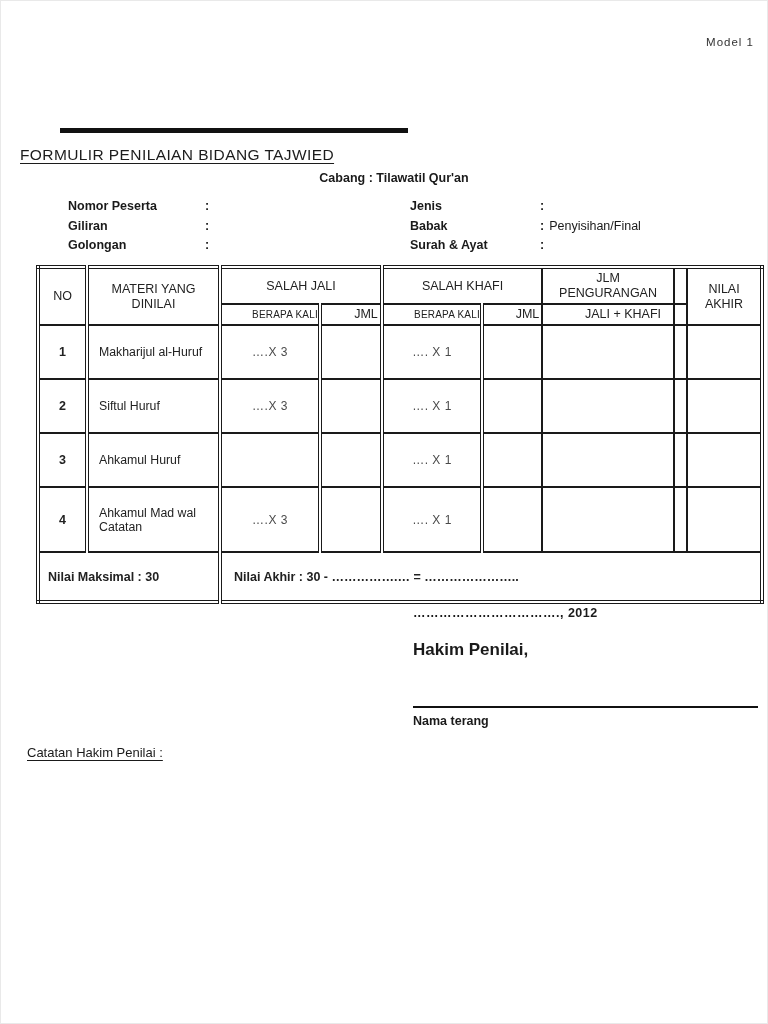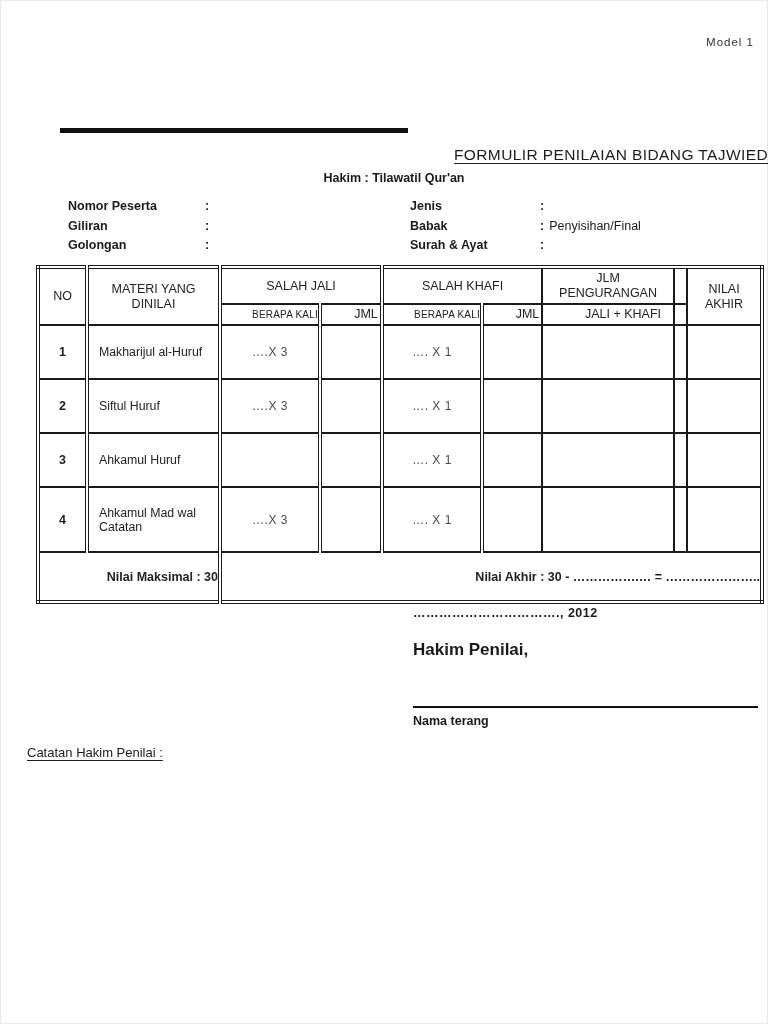--- a/index.html
+++ b/index.html
@@ -19,21 +19,21 @@
     font-size: 11.5px; color: #333; letter-spacing: 1px;
   }
 
   .top-bar {
     position: absolute; left: 60px; top: 128px;
     width: 348px; height: 5px; background: #111;
   }
 
   .title {
     position: absolute; left: 20px; top: 146px; width: 748px;
-    text-align: right; font-size: 15.5px; font-weight: 400;
+    text-align: left; font-size: 15.5px; font-weight: 400;
     letter-spacing: 0.4px; text-decoration: underline;
     text-underline-offset: 3px; color: #1c1c1c;
   }
   .subtitle {
     position: absolute; left: 20px; top: 171px; width: 748px;
     text-align: center; font-size: 12.5px; font-weight: 700;
   }
 
   .fields-left  { position: absolute; left: 68px;  top: 199px; }
   .fields-right { position: absolute; left: 410px; top: 199px; }
@@ -62,21 +62,21 @@
   .hdr-small { font-size: 10px; letter-spacing: 0.2px; }
   .hdr-wrap { display: inline-block; max-width: 112px; }
   tr.hA td { height: 34px; }
   tr.hB td { height: 19px; padding-left: 30px; }
   tr.r  td { height: 52px; }
   tr.r4 td { height: 63px; }
   tr.ft td { height: 47px; }
   td.materi { text-align: left; padding-left: 10px; font-size: 12.3px; }
   td.noCell { font-weight: 700; font-size: 12.5px; }
   .dots { color: #4a4a4a; font-size: 12px; letter-spacing: 0.5px; }
-  tr.ft td { text-align: right; font-weight: 700; font-size: 12.5px; }
+  tr.ft td { text-align: left; font-weight: 700; font-size: 12.5px; }
   td.ft-left  { padding-left: 8px; }
   td.ft-right { padding-left: 12px; border-radius: 16px; }
 
   .signature { position: absolute; left: 413px; top: 606px; width: 345px; }
   .sig-date  { font-size: 12.5px; font-weight: 700; letter-spacing: 0.5px; }
   .sig-judge { font-size: 17px; font-weight: 700; margin-top: 20px; }
   .sig-line  { margin-top: 46px; border-top: 2.5px solid #111; width: 345px; }
   .sig-name  { font-size: 12.5px; font-weight: 700; margin-top: 6px; }
 
   .catatan {
@@ -88,21 +88,21 @@
 </head>
 <body>
 
 <div class="page">
 
   <div class="model-label">Model 1</div>
 
   <div class="top-bar"></div>
 
   <div class="title">FORMULIR PENILAIAN BIDANG TAJWIED</div>
-  <div class="subtitle">Hakim : Tilawatil Qur'an</div>
+  <div class="subtitle">Cabang : Tilawatil Qur'an</div>
 
   <div class="fields-left">
     <div class="field-row">
       <span class="lbl">Nomor Peserta</span><span class="colon">:</span><span class="val"></span>
     </div>
     <div class="field-row">
       <span class="lbl">Giliran</span><span class="colon">:</span><span class="val"></span>
     </div>
     <div class="field-row">
       <span class="lbl">Golongan</span><span class="colon">:</span><span class="val"></span>

